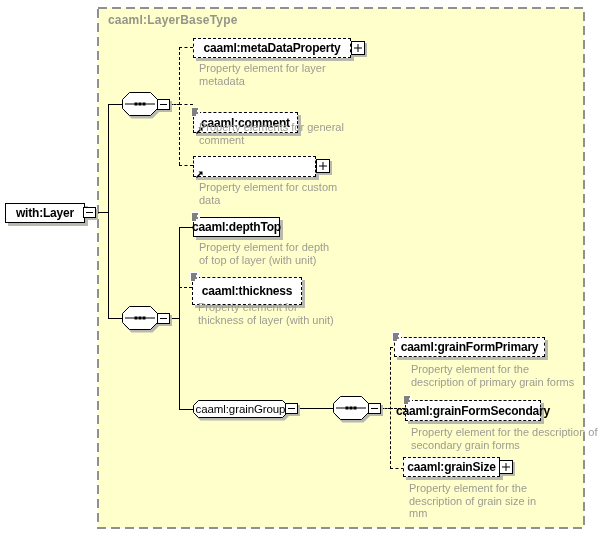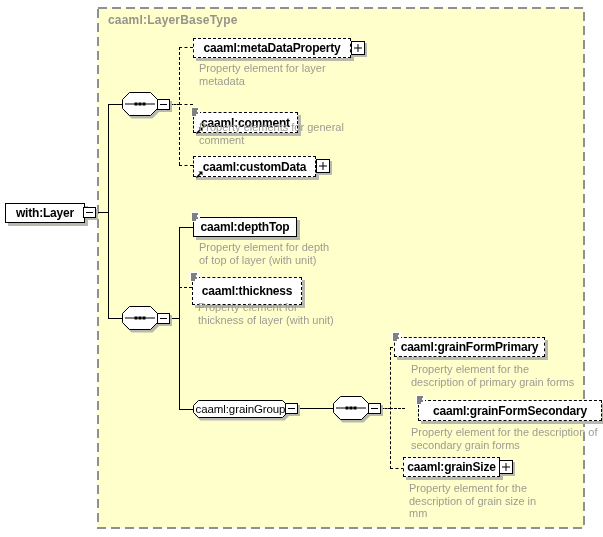--- a/index.html
+++ b/index.html
@@ -164,31 +164,32 @@
   <div class="caption" style="left:199px;top:121px">Property elements for general
 comment</div>
 
   <div class="el-box dashed" style="left:193px;top:156px;width:123px;height:21px">
     <span class="ref-icon">
       <svg width="9" height="9">
           <path d="M1.5,7.5 L6,3" stroke="#000" stroke-width="1.5" fill="none"></path>
           <path d="M3.5,1.5 h4 v4 z" fill="#000"></path>
         </svg>
     </span>
-    <span>caaml:customData</span>
   </div>
   <div class="toggle" style="left:316px;top:159px">
     <svg width="14" height="14">
         <rect x="0.5" y="0.5" width="13" height="13" fill="#fff" stroke="#000"></rect>
         <line x1="3" y1="7" x2="11" y2="7" stroke="#000"></line>
         <line x1="7" y1="3" x2="7" y2="11" stroke="#000"></line>
       </svg>
   </div>
-
-  <div class="el-box" style="left:193px;top:217px;width:104px;height:20px">
+  <div class="caption" style="left:199px;top:181px">Property element for custom
+data</div>
+
+  <div class="el-box" style="left:193px;top:217px;width:87px;height:20px">
     <span class="doc-icon">
       <svg width="10" height="11">
           <rect x="0" y="0" width="9" height="10" fill="#fff"></rect>
           <line x1="1" y1="2" x2="7" y2="2" stroke="#000"></line>
           <line x1="1" y1="4" x2="6" y2="4" stroke="#000"></line>
           <line x1="1" y1="6" x2="7" y2="6" stroke="#000"></line>
           <line x1="1" y1="8" x2="5" y2="8" stroke="#000"></line>
         </svg>
     </span>
     <span>caaml:depthTop</span>
@@ -250,21 +251,21 @@
           <line x1="1" y1="4" x2="6" y2="4" stroke="#000"></line>
           <line x1="1" y1="6" x2="7" y2="6" stroke="#000"></line>
           <line x1="1" y1="8" x2="5" y2="8" stroke="#000"></line>
         </svg>
     </span>
     <span>caaml:grainFormPrimary</span>
   </div>
   <div class="caption" style="left:411px;top:363px">Property element for the
 description of primary grain forms</div>
 
-  <div class="el-box dashed" style="left:418px;top:400px;width:184px;height:21px">
+  <div class="el-box dashed" style="left:405px;top:400px;width:136px;height:21px">
     <span class="doc-icon">
       <svg width="10" height="11">
           <rect x="0" y="0" width="9" height="10" fill="#fff"></rect>
           <line x1="1" y1="2" x2="7" y2="2" stroke="#000"></line>
           <line x1="1" y1="4" x2="6" y2="4" stroke="#000"></line>
           <line x1="1" y1="6" x2="7" y2="6" stroke="#000"></line>
           <line x1="1" y1="8" x2="5" y2="8" stroke="#000"></line>
         </svg>
     </span>
     <span>caaml:grainFormSecondary</span>

